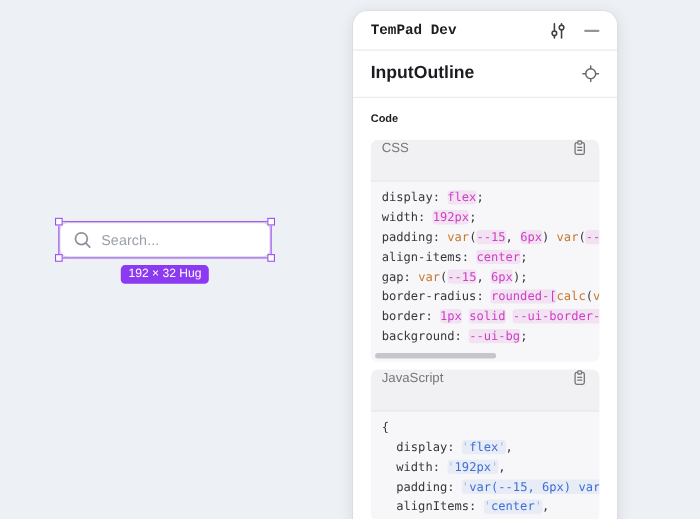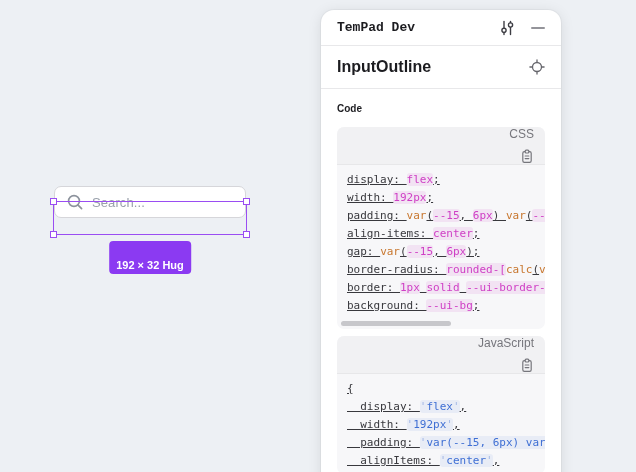--- a/index.html
+++ b/index.html
@@ -6,43 +6,43 @@
   html,body { width:636px; height:472px; overflow:hidden; }
   body {
     position:relative;
     background:#edf0f4;
     font-family:"Liberation Sans", sans-serif;
     -webkit-font-smoothing:antialiased;
   }
 
   
   .search-input {
-    position:absolute; left:54px; top:186px; width:192px; height:32px;
+    position:absolute; left:54px; top:202px; width:192px; height:32px;
     background:#ffffff; border:1px solid #d6d6da; border-radius:7px;
     display:flex; align-items:center; gap:8px; padding-left:11px;
   }
   .search-placeholder { font-size:13px; color:#99a0ab; letter-spacing:.1px; }
 
   .selection-outline {
     position:absolute; left:53px; top:201px; width:194px; height:34px;
     border:1.5px solid #9a4df2; pointer-events:none;
   }
   .handle {
     position:absolute; width:7px; height:7px; background:#ffffff;
     border:1.2px solid #9a4df2;
   }
   .handle.tl { left:-4px;  top:-4px; }
   .handle.tr { right:-4px; top:-4px; }
   .handle.bl { left:-4px;  bottom:-4px; }
   .handle.br { right:-4px; bottom:-4px; }
 
   .size-badge {
     position:absolute; left:150px; top:241px; transform:translateX(-50%);
-    background:#8b3af2; color:#ffffff; font-size:11px; font-weight:bold;
-    padding:18px 7px 3px; border-radius:4px; white-space:nowrap;
+    background:#8b3af2; color:#ffffff; font-size:11px; font-weight:normal;
+    padding:2px 7px 3px; border-radius:4px; white-space:nowrap;
   }
 
   
   .panel {
     position:absolute; left:321px; top:10px; width:240px; height:480px;
     background:#ffffff; border-radius:13px;
     box-shadow:0 2px 14px rgba(0,0,0,.10), 0 0 0 1px rgba(0,0,0,.03);
   }
   .panel-header {
     height:36px; padding:0 16px; display:flex; align-items:center;
@@ -62,31 +62,31 @@
 
   .code-section { padding:14px 16px 0; }
   .section-title { font-size:10px; font-weight:bold; color:#1c1c20; margin-bottom:13px; }
 
   .code-block {
     width:208px; background:#f7f7f9; border-radius:7px; overflow:hidden;
   }
   .code-block + .code-block { margin-top:7px; }
   .code-block-header {
     height:38px; background:#f1f1f3; border-bottom:1px solid #e7e7e9;
-    display:flex; align-items:flex-end; padding:0 11px 0 10px;flex-direction:column;
+    display:flex; align-items:flex-start; padding:0 11px 0 10px;
   }
   .code-lang { flex:1; font-size:12px; color:#76767c; }
 
   .code-area {
     padding:6px 0 4px 10px; overflow:hidden;
     font-family:"DejaVu Sans Mono", monospace; font-size:11px; line-height:18px;
     white-space:pre; color:#38383d;
   }
   .code-line { height:18px; white-space:pre; }
-  .tk-p { color:#38383d;text-decoration:underline; }
+  .tk-p { color:#38383d; }
   .tk-v { color:#cf3fc5; background:rgba(207,63,197,.10); border-radius:3px; }
   .tk-f { color:#c8772f; }
   .tk-str { background:rgba(63,111,212,.08); border-radius:3px; }
   .tk-s { color:#3f6fd4; }
   .tk-q { color:#a3b8e6; }
 
   .h-scrollbar { position:relative; height:10px; width:100%; }
   .h-scrollbar .thumb {
     position:absolute; left:4px; top:2px; width:110px; height:5px;
     background:#c7c7cb; border-radius:3px; cursor:pointer;

